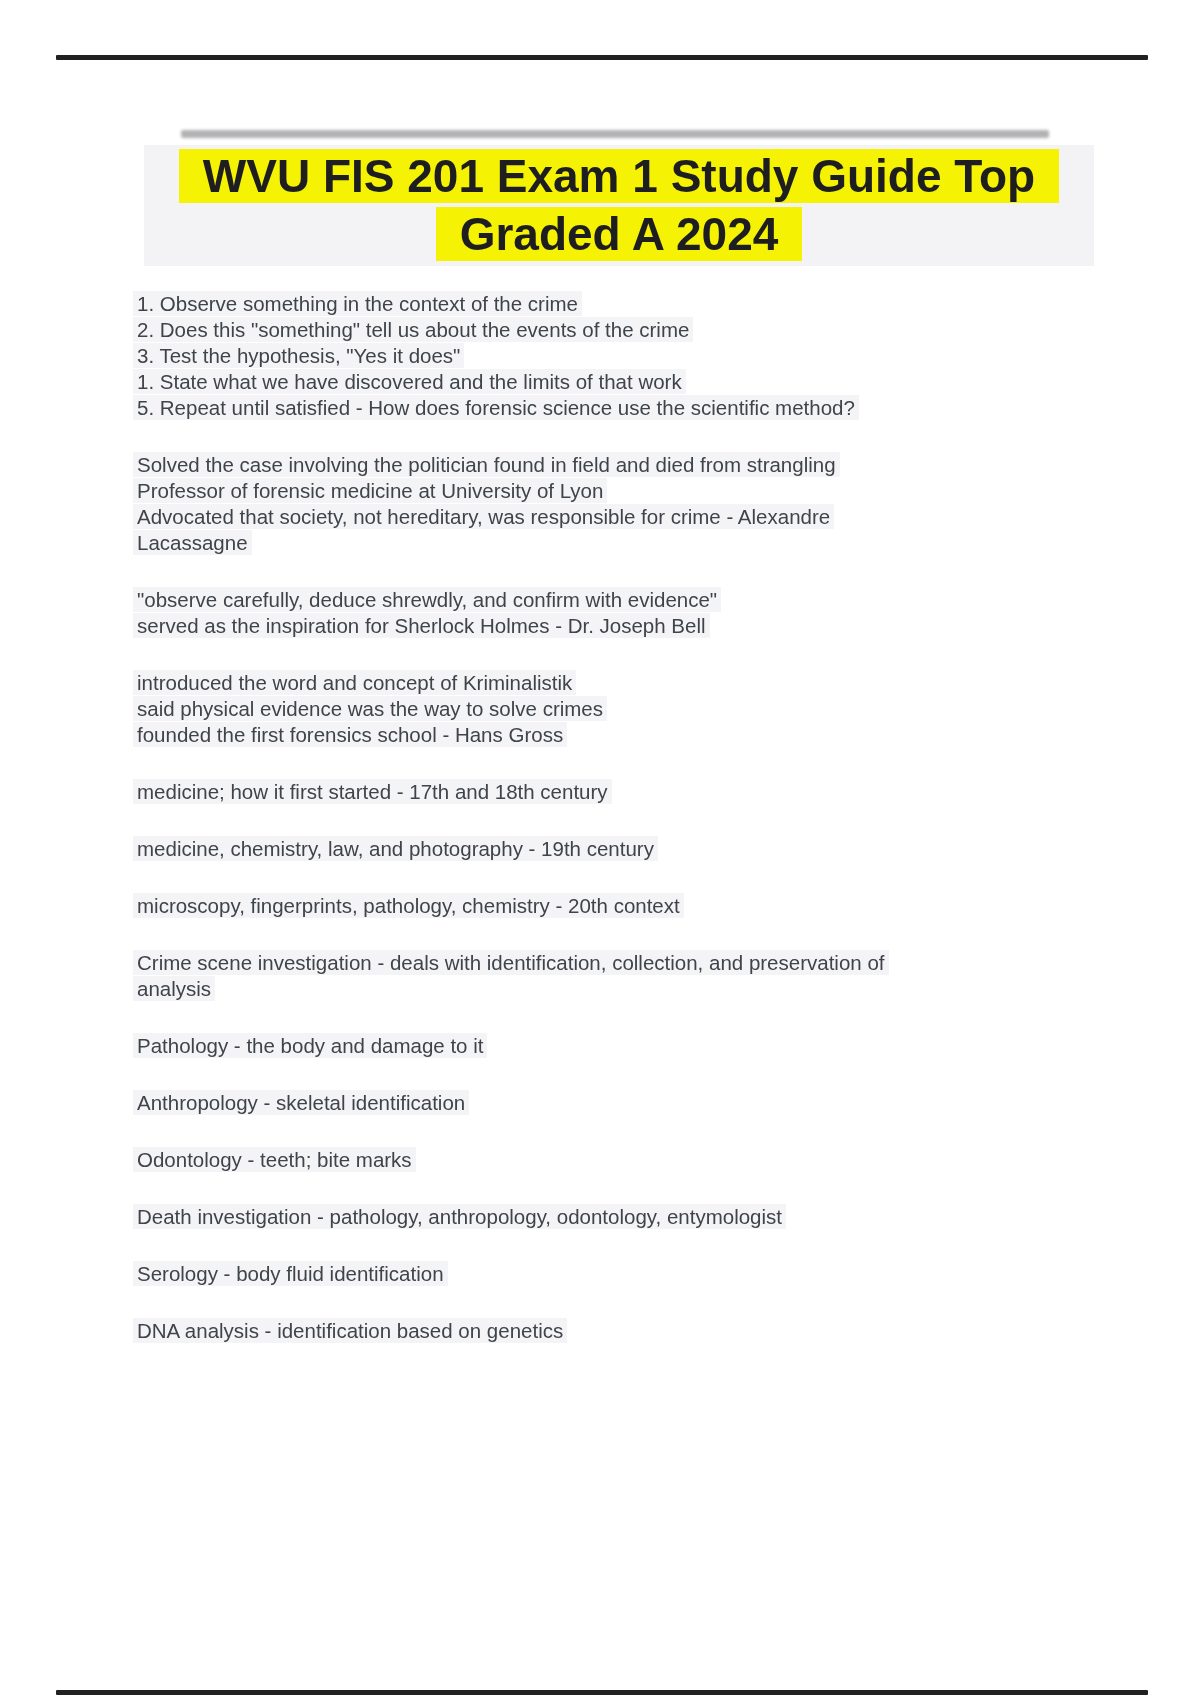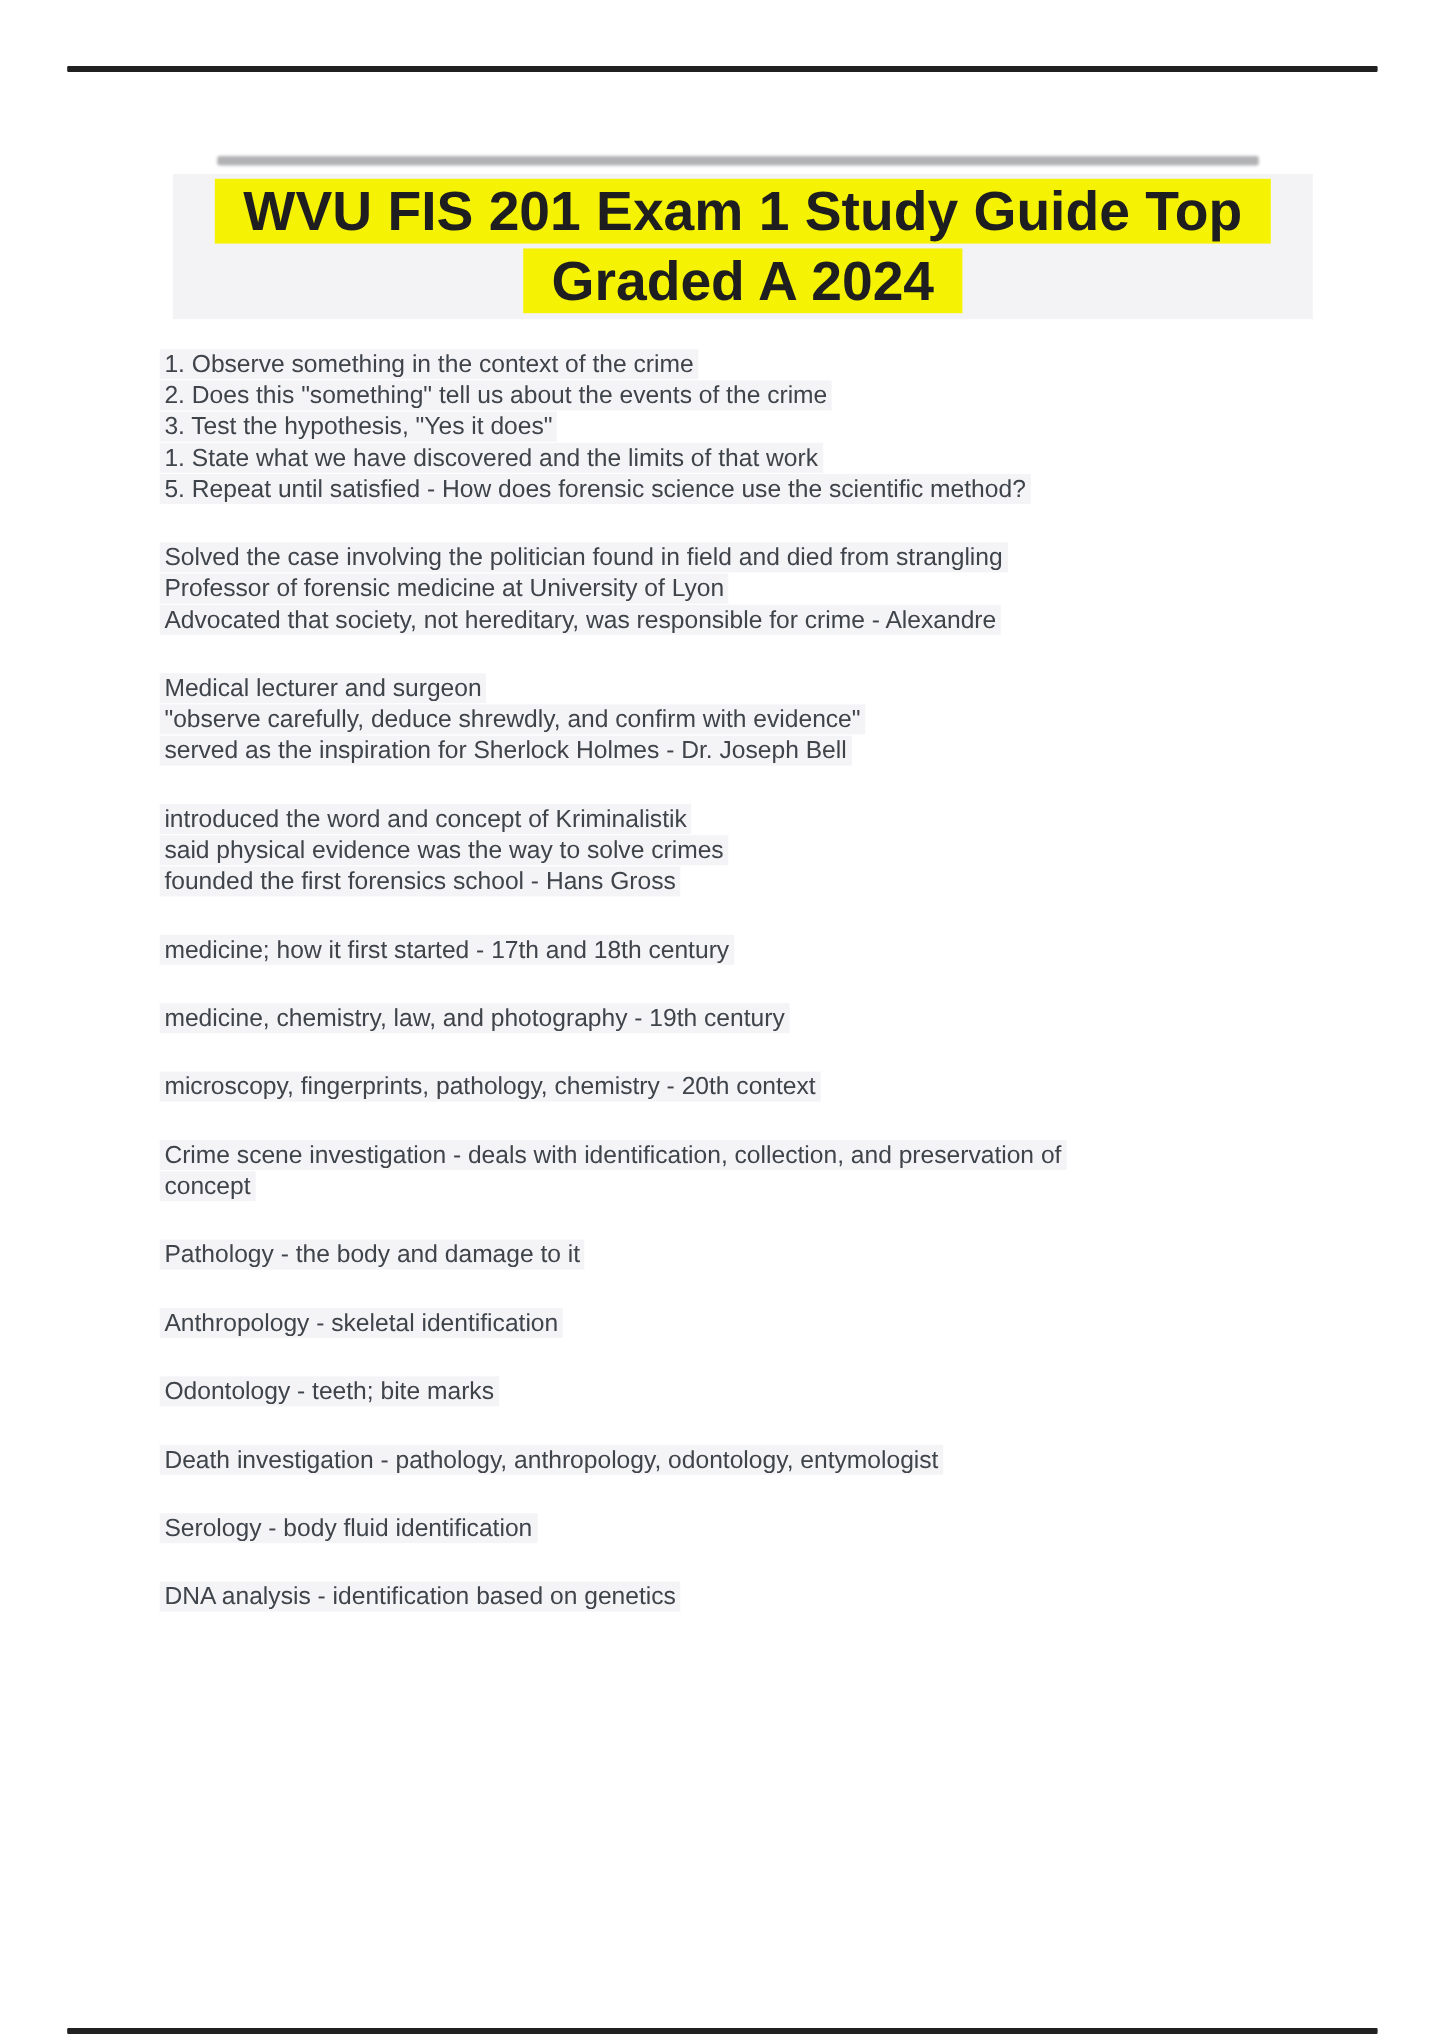--- a/index.html
+++ b/index.html
@@ -95,43 +95,43 @@
         <div class="line"><span class="hl">1. Observe something in the context of the crime</span></div>
         <div class="line"><span class="hl">2. Does this "something" tell us about the events of the crime</span></div>
         <div class="line"><span class="hl">3. Test the hypothesis, "Yes it does"</span></div>
         <div class="line"><span class="hl">1. State what we have discovered and the limits of that work</span></div>
         <div class="line"><span class="hl">5. Repeat until satisfied - How does forensic science use the scientific method?</span></div>
       </div>
       <div class="para">
         <div class="line"><span class="hl">Solved the case involving the politician found in field and died from strangling</span></div>
         <div class="line"><span class="hl">Professor of forensic medicine at University of Lyon</span></div>
         <div class="line"><span class="hl">Advocated that society, not hereditary, was responsible for crime - Alexandre</span></div>
+        <div class="line"><span class="hl">Lacassagne</span></div>
       </div>
       <div class="para">
-        <div class="line"><span class="hl">Medical lecturer and surgeon</span></div>
         <div class="line"><span class="hl">"observe carefully, deduce shrewdly, and confirm with evidence"</span></div>
         <div class="line"><span class="hl">served as the inspiration for Sherlock Holmes - Dr. Joseph Bell</span></div>
       </div>
       <div class="para">
         <div class="line"><span class="hl">introduced the word and concept of Kriminalistik</span></div>
         <div class="line"><span class="hl">said physical evidence was the way to solve crimes</span></div>
         <div class="line"><span class="hl">founded the first forensics school - Hans Gross</span></div>
       </div>
       <div class="para">
         <div class="line"><span class="hl">medicine; how it first started - 17th and 18th century</span></div>
       </div>
       <div class="para">
         <div class="line"><span class="hl">medicine, chemistry, law, and photography - 19th century</span></div>
       </div>
       <div class="para">
         <div class="line"><span class="hl">microscopy, fingerprints, pathology, chemistry - 20th context</span></div>
       </div>
       <div class="para">
         <div class="line"><span class="hl">Crime scene investigation - deals with identification, collection, and preservation of</span></div>
-        <div class="line"><span class="hl">concept</span></div>
+        <div class="line"><span class="hl">analysis</span></div>
       </div>
       <div class="para">
         <div class="line"><span class="hl">Pathology - the body and damage to it</span></div>
       </div>
       <div class="para">
         <div class="line"><span class="hl">Anthropology - skeletal identification</span></div>
       </div>
       <div class="para">
         <div class="line"><span class="hl">Odontology - teeth; bite marks</span></div>
       </div>

